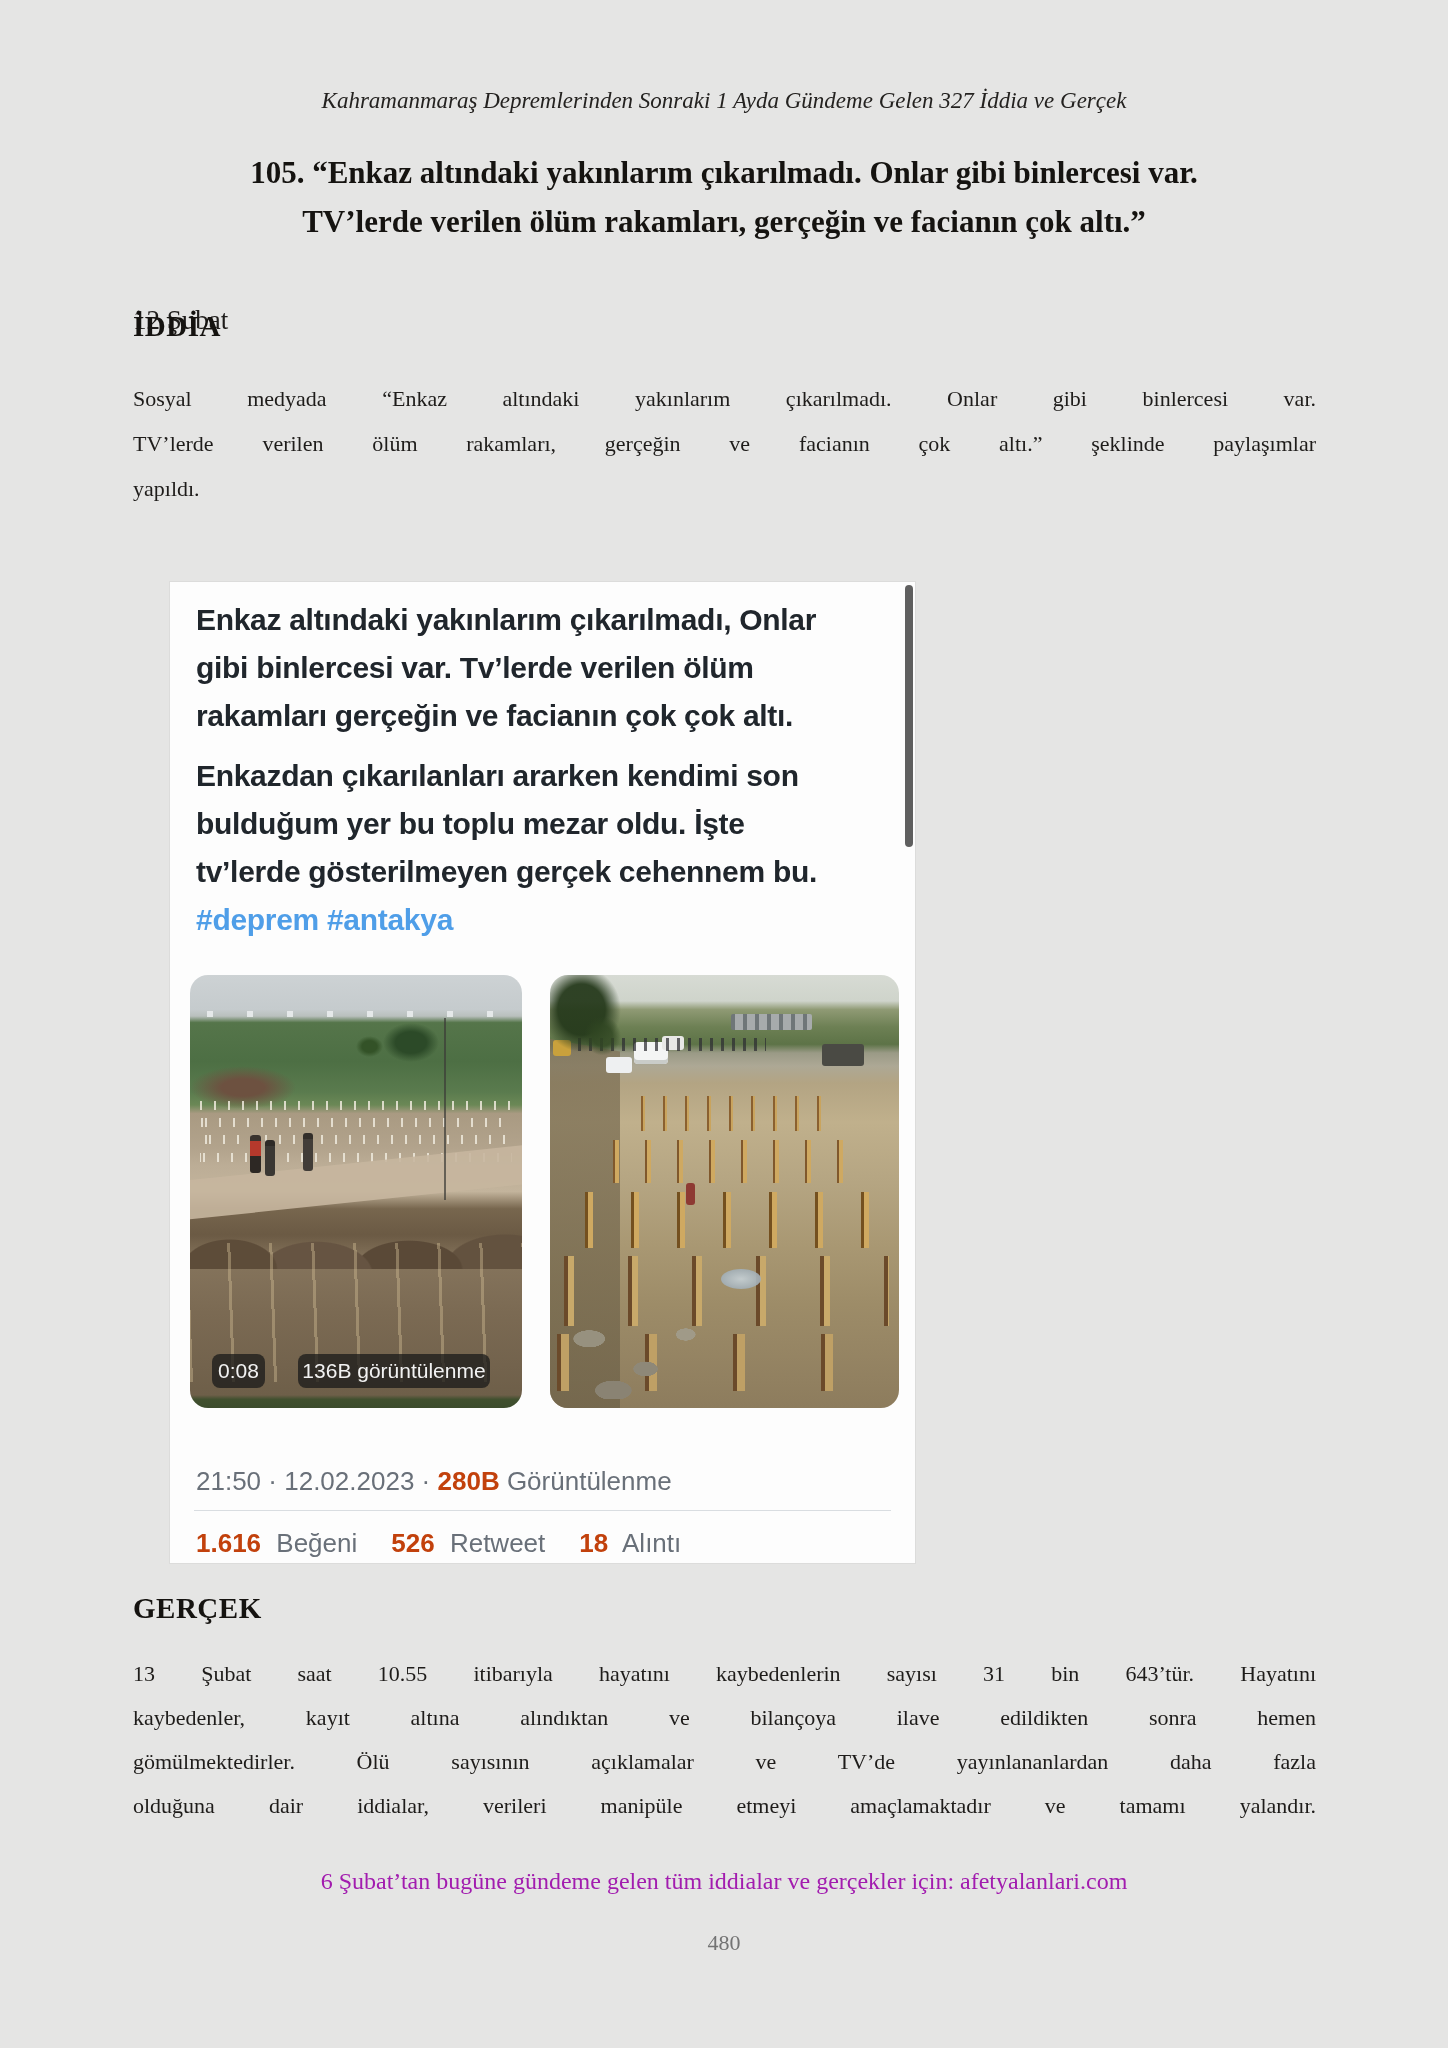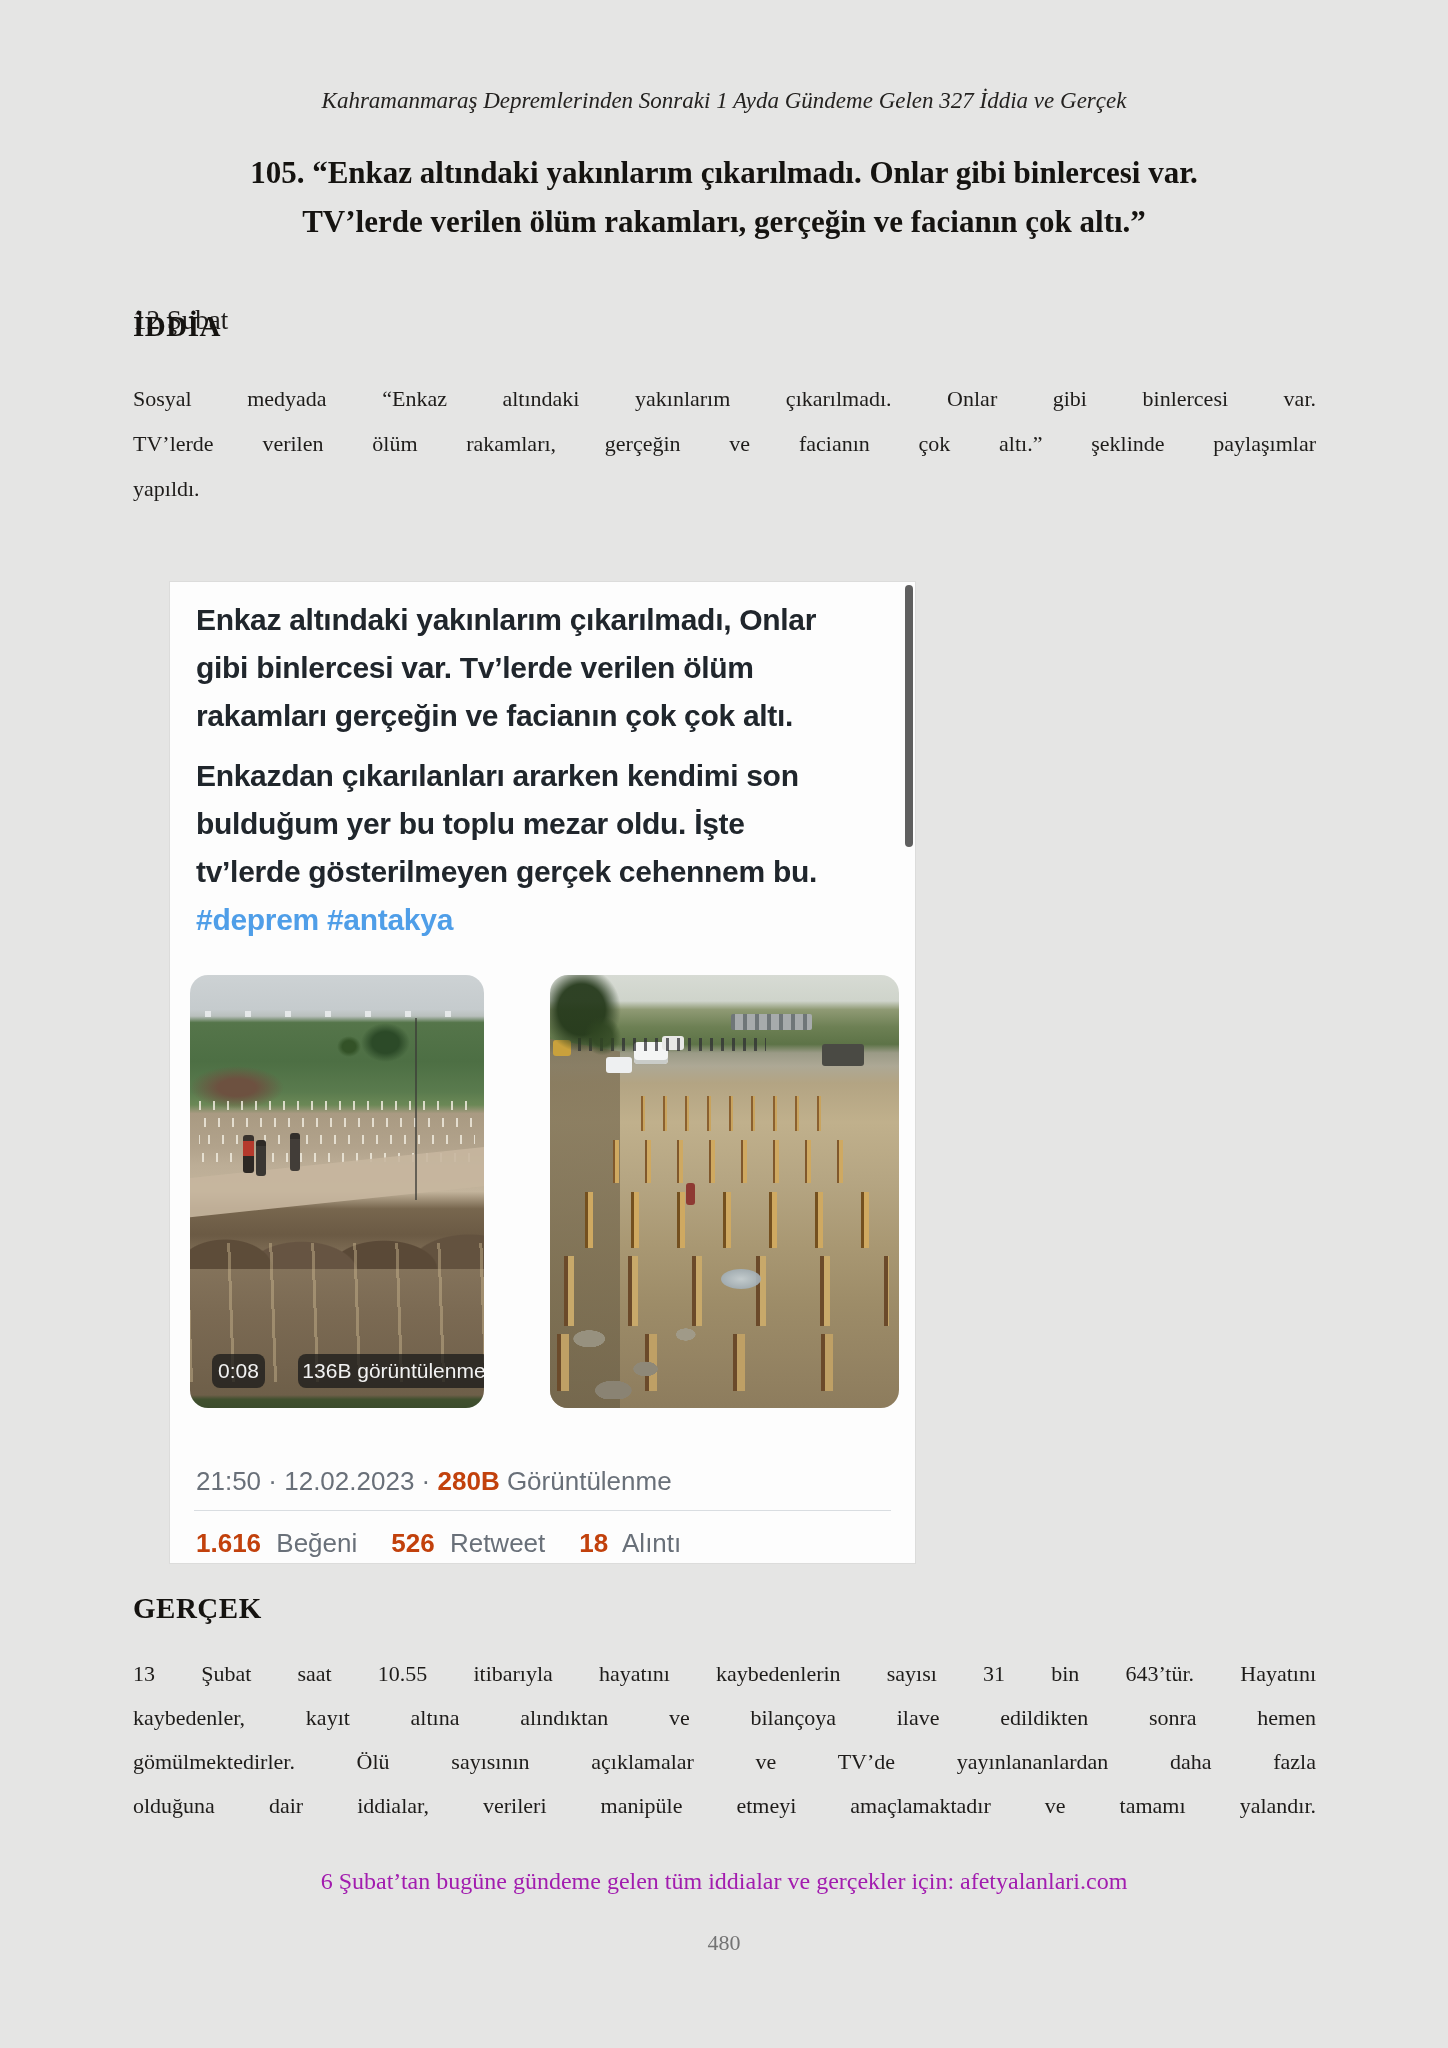--- a/index.html
+++ b/index.html
@@ -52,21 +52,21 @@
     position:absolute;left:26px;top:14px;right:44px;
     font-size:30px;line-height:48px;letter-spacing:-.3px;color:#20262c;
   }
   .tweet-text div{white-space:nowrap;font-weight:bold;}
   .tweet-para2{margin-top:12px;}
   .tweet-hashtags{color:#4f9ee8;}
   
   .photos{position:absolute;left:20px;top:393px;width:709px;height:433px;}
   .photo{position:absolute;top:0;height:433px;border-radius:18px;overflow:hidden;}
   .photo-left{
-    left:0;width:294px;
+    left:0;width:332px;
     background:linear-gradient(180deg,
       #cdd2d4 0%,#c5cbcd 8%,#b9c0bd 9.5%,
       #55754a 11%,#4d6f44 20%,#5a7b4e 27%,#6b8856 30%,
       #a99a82 32%,#b2a38c 40%,#bcad96 44%,#c3b49c 50%,
       #77664e 54%,#6b5a44 60%,#85745c 66%,#7b6a53 78%,
       #73634d 90%,#6e5f49 97%,#41502f 98%,#3c4c2c 100%);
   }
   .photo-right{
     left:360px;width:349px;
     background:linear-gradient(180deg,

